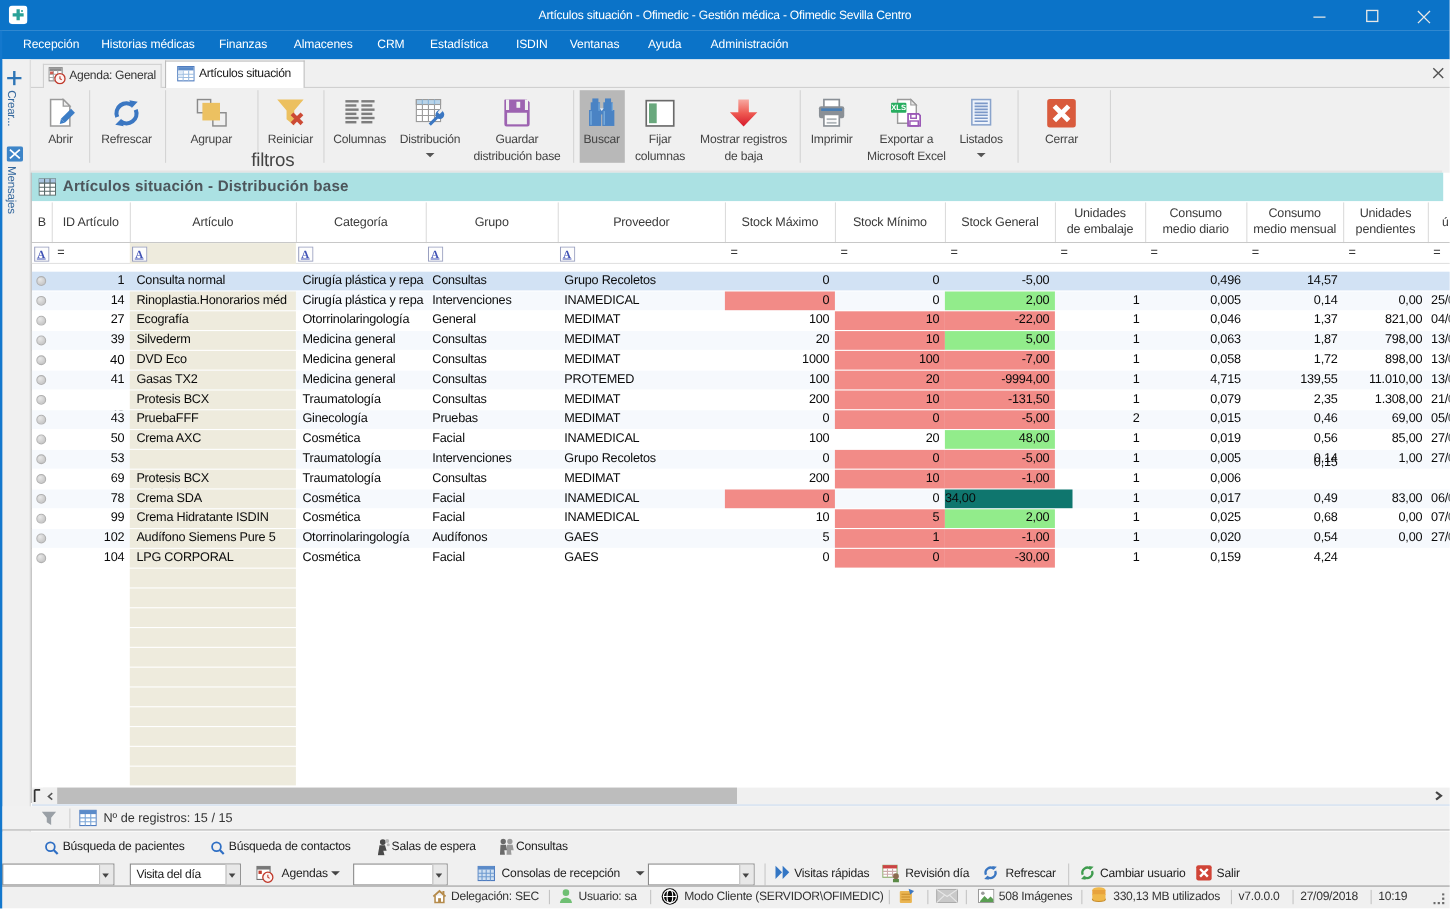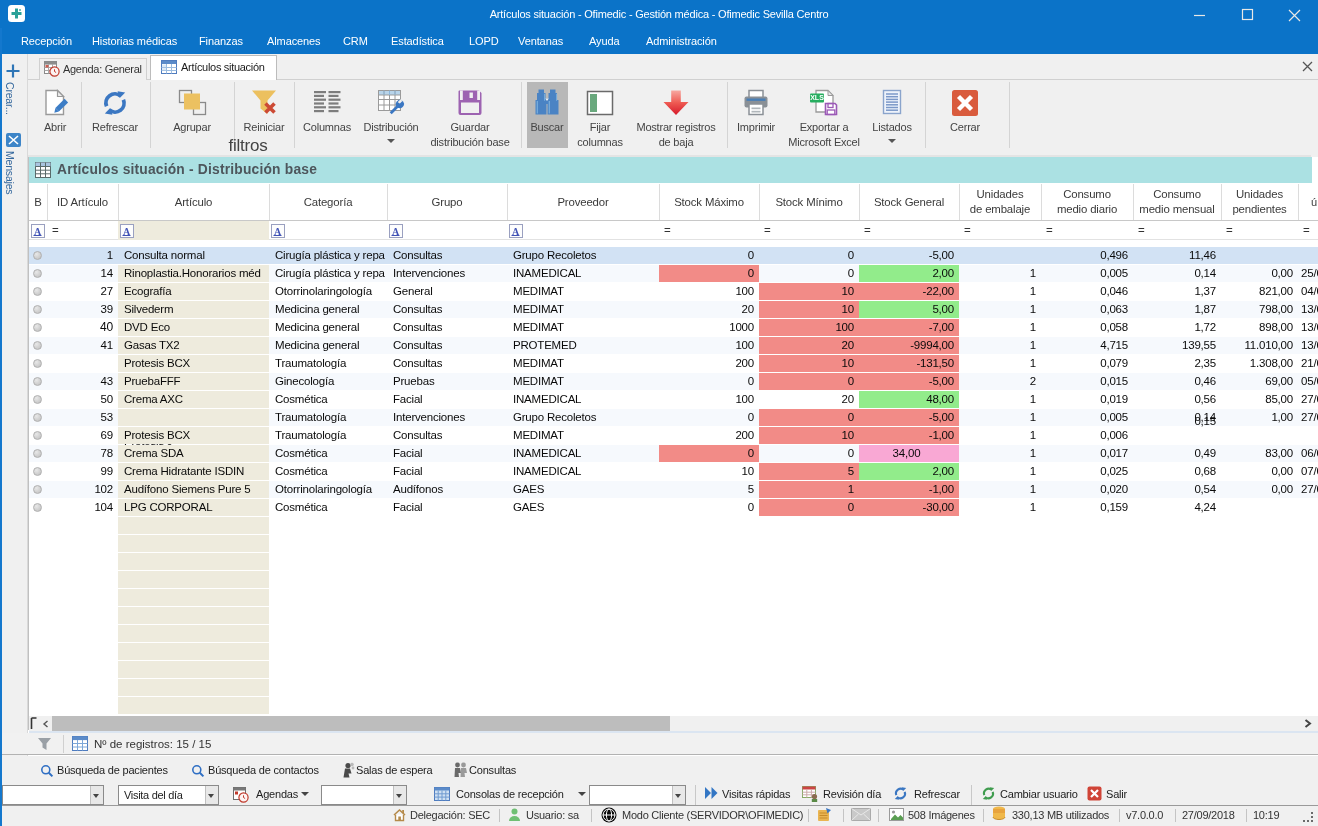--- a/index.html
+++ b/index.html
@@ -19,21 +19,21 @@
 <rect x="54.5" y="9.5" width="10" height="10" fill="none" stroke="#e8e8e6" stroke-width="1.2"></rect>
 <path d="M101 10 L112 21 M112 10 L101 21" stroke="#e8e8e6" stroke-width="1.2"></path>
 </svg>
 <div class="ab" style="left:0;top:28px;width:1318px;height:26px;background:#0b73c8;"></div>
 <div class="ab txt" style="left:21px;top:28px;height:26px;line-height:26px;color:#fff;font-size:11px;letter-spacing:-0.1px;">Recepción</div>
 <div class="ab txt" style="left:92px;top:28px;height:26px;line-height:26px;color:#fff;font-size:11px;letter-spacing:-0.1px;">Historias médicas</div>
 <div class="ab txt" style="left:199px;top:28px;height:26px;line-height:26px;color:#fff;font-size:11px;letter-spacing:-0.1px;">Finanzas</div>
 <div class="ab txt" style="left:267px;top:28px;height:26px;line-height:26px;color:#fff;font-size:11px;letter-spacing:-0.1px;">Almacenes</div>
 <div class="ab txt" style="left:343px;top:28px;height:26px;line-height:26px;color:#fff;font-size:11px;letter-spacing:-0.1px;">CRM</div>
 <div class="ab txt" style="left:391px;top:28px;height:26px;line-height:26px;color:#fff;font-size:11px;letter-spacing:-0.1px;">Estadística</div>
-<div class="ab txt" style="left:469px;top:28px;height:26px;line-height:26px;color:#fff;font-size:11px;letter-spacing:-0.1px;">LOPD</div>
+<div class="ab txt" style="left:469px;top:28px;height:26px;line-height:26px;color:#fff;font-size:11px;letter-spacing:-0.1px;">ISDIN</div>
 <div class="ab txt" style="left:518px;top:28px;height:26px;line-height:26px;color:#fff;font-size:11px;letter-spacing:-0.1px;">Ventanas</div>
 <div class="ab txt" style="left:589px;top:28px;height:26px;line-height:26px;color:#fff;font-size:11px;letter-spacing:-0.1px;">Ayuda</div>
 <div class="ab txt" style="left:646px;top:28px;height:26px;line-height:26px;color:#fff;font-size:11px;letter-spacing:-0.1px;">Administración</div>
 <div class="ab" style="left:0;top:54px;width:1318px;height:26px;background:#f0f0f0;border-bottom:1px solid #d0d0d0;"></div>
 <div class="ab" style="left:0;top:54px;width:28px;height:705px;background:#f0f0f0;border-right:1px solid #d9d9d9;"></div>
 <div class="ab" style="left:0;top:28px;width:2px;height:798px;background:#1478cd;"></div>
 <svg class="ab" style="left:6px;top:64px" width="14" height="14" viewBox="0 0 14 14">
 <path d="M7 0.5v13M0.5 7h13" stroke="#2e75b6" stroke-width="2.2"></path>
 </svg>
 <div class="ab" style="left:4px;top:82px;width:20px;height:110px;color:#36699e;font-size:10.5px;letter-spacing:-0.2px;writing-mode:vertical-lr;">Crear...</div>
@@ -305,21 +305,21 @@
 <div class="ab" style="left:47px;top:247px;width:71px;height:17px;line-height:17px;font-size:11.5px;letter-spacing:-0.2px;color:#0a0a0a;overflow:hidden;text-align:right;padding-right:5px;">1</div>
 <div class="ab" style="left:118px;top:247px;width:151px;height:17px;line-height:17px;font-size:11.5px;letter-spacing:-0.2px;color:#0a0a0a;overflow:hidden;padding-left:6px;">Consulta normal</div>
 <div class="ab" style="left:269px;top:247px;width:118px;height:17px;line-height:17px;font-size:11.5px;letter-spacing:-0.2px;color:#0a0a0a;overflow:hidden;padding-left:6px;">Cirugía plástica y repa</div>
 <div class="ab" style="left:387px;top:247px;width:120px;height:17px;line-height:17px;font-size:11.5px;letter-spacing:-0.2px;color:#0a0a0a;overflow:hidden;padding-left:6px;">Consultas</div>
 <div class="ab" style="left:507px;top:247px;width:152px;height:17px;line-height:17px;font-size:11.5px;letter-spacing:-0.2px;color:#0a0a0a;overflow:hidden;padding-left:6px;">Grupo Recoletos</div>
 <div class="ab" style="left:659px;top:247px;width:100px;height:17px;line-height:17px;font-size:11.5px;letter-spacing:-0.2px;color:#0a0a0a;overflow:hidden;text-align:right;padding-right:5px;">0</div>
 <div class="ab" style="left:759px;top:247px;width:100px;height:17px;line-height:17px;font-size:11.5px;letter-spacing:-0.2px;color:#0a0a0a;overflow:hidden;text-align:right;padding-right:5px;">0</div>
 <div class="ab" style="left:859px;top:247px;width:100px;height:17px;line-height:17px;font-size:11.5px;letter-spacing:-0.2px;color:#0a0a0a;overflow:hidden;text-align:right;padding-right:5px;">-5,00</div>
 <div class="ab" style="left:959px;top:247px;width:82px;height:17px;line-height:17px;font-size:11.5px;letter-spacing:-0.2px;color:#0a0a0a;overflow:hidden;text-align:right;padding-right:5px;"></div>
 <div class="ab" style="left:1041px;top:247px;width:92px;height:17px;line-height:17px;font-size:11.5px;letter-spacing:-0.2px;color:#0a0a0a;overflow:hidden;text-align:right;padding-right:5px;">0,496</div>
-<div class="ab" style="left:1133px;top:247px;width:88px;height:17px;line-height:17px;font-size:11.5px;letter-spacing:-0.2px;color:#0a0a0a;overflow:hidden;text-align:right;padding-right:5px;">11,46</div>
+<div class="ab" style="left:1133px;top:247px;width:88px;height:17px;line-height:17px;font-size:11.5px;letter-spacing:-0.2px;color:#0a0a0a;overflow:hidden;text-align:right;padding-right:5px;">14,57</div>
 <div class="ab" style="left:1221px;top:247px;width:77px;height:17px;line-height:17px;font-size:11.5px;letter-spacing:-0.2px;color:#0a0a0a;overflow:hidden;text-align:right;padding-right:5px;"></div>
 <div class="ab" style="left:29px;top:265px;width:1289px;height:17px;background:#f6f9fd;"></div>
 <div class="ab" style="left:118px;top:265px;width:151px;height:17px;background:#eeebdd;"></div>
 <div class="ab" style="left:33px;top:269px;width:9px;height:9px;border-radius:50%;background:radial-gradient(circle at 35% 30%,#e8e8e8,#bdbdbd);border:1px solid #b0b0b0;"></div>
 <div class="ab" style="left:47px;top:265px;width:71px;height:17px;line-height:17px;font-size:11.5px;letter-spacing:-0.2px;color:#0a0a0a;overflow:hidden;text-align:right;padding-right:5px;">14</div>
 <div class="ab" style="left:118px;top:265px;width:151px;height:17px;line-height:17px;font-size:11.5px;letter-spacing:-0.2px;color:#0a0a0a;overflow:hidden;padding-left:6px;">Rinoplastia.Honorarios méd</div>
 <div class="ab" style="left:269px;top:265px;width:118px;height:17px;line-height:17px;font-size:11.5px;letter-spacing:-0.2px;color:#0a0a0a;overflow:hidden;padding-left:6px;">Cirugía plástica y repa</div>
 <div class="ab" style="left:387px;top:265px;width:120px;height:17px;line-height:17px;font-size:11.5px;letter-spacing:-0.2px;color:#0a0a0a;overflow:hidden;padding-left:6px;">Intervenciones</div>
 <div class="ab" style="left:507px;top:265px;width:152px;height:17px;line-height:17px;font-size:11.5px;letter-spacing:-0.2px;color:#0a0a0a;overflow:hidden;padding-left:6px;">INAMEDICAL</div>
 <div class="ab" style="left:659px;top:265px;width:100px;height:17px;line-height:17px;font-size:11.5px;letter-spacing:-0.2px;color:#0a0a0a;overflow:hidden;background:#f28b87;text-align:right;padding-right:5px;">0</div>
@@ -476,21 +476,21 @@
 <div class="ab" style="left:29px;top:445px;width:1289px;height:17px;background:#f6f9fd;"></div>
 <div class="ab" style="left:118px;top:445px;width:151px;height:17px;background:#eeebdd;"></div>
 <div class="ab" style="left:33px;top:449px;width:9px;height:9px;border-radius:50%;background:radial-gradient(circle at 35% 30%,#e8e8e8,#bdbdbd);border:1px solid #b0b0b0;"></div>
 <div class="ab" style="left:47px;top:445px;width:71px;height:17px;line-height:17px;font-size:11.5px;letter-spacing:-0.2px;color:#0a0a0a;overflow:hidden;text-align:right;padding-right:5px;">78</div>
 <div class="ab" style="left:118px;top:445px;width:151px;height:17px;line-height:17px;font-size:11.5px;letter-spacing:-0.2px;color:#0a0a0a;overflow:hidden;padding-left:6px;">Crema SDA</div>
 <div class="ab" style="left:269px;top:445px;width:118px;height:17px;line-height:17px;font-size:11.5px;letter-spacing:-0.2px;color:#0a0a0a;overflow:hidden;padding-left:6px;">Cosmética</div>
 <div class="ab" style="left:387px;top:445px;width:120px;height:17px;line-height:17px;font-size:11.5px;letter-spacing:-0.2px;color:#0a0a0a;overflow:hidden;padding-left:6px;">Facial</div>
 <div class="ab" style="left:507px;top:445px;width:152px;height:17px;line-height:17px;font-size:11.5px;letter-spacing:-0.2px;color:#0a0a0a;overflow:hidden;padding-left:6px;">INAMEDICAL</div>
 <div class="ab" style="left:659px;top:445px;width:100px;height:17px;line-height:17px;font-size:11.5px;letter-spacing:-0.2px;color:#0a0a0a;overflow:hidden;background:#f28b87;text-align:right;padding-right:5px;">0</div>
 <div class="ab" style="left:759px;top:445px;width:100px;height:17px;line-height:17px;font-size:11.5px;letter-spacing:-0.2px;color:#0a0a0a;overflow:hidden;text-align:right;padding-right:5px;">0</div>
-<div class="ab" style="left:859px;top:445px;width:100px;height:17px;line-height:17px;font-size:11.5px;letter-spacing:-0.2px;color:#0a0a0a;overflow:hidden;background:#f9a8d4;text-align:center;padding-right:5px;">34,00</div>
+<div class="ab" style="left:859px;top:445px;width:116px;height:17px;line-height:17px;font-size:11.5px;letter-spacing:-0.2px;color:#0a0a0a;overflow:hidden;background:#0f766e;text-align:left;padding-right:5px;">34,00</div>
 <div class="ab" style="left:959px;top:445px;width:82px;height:17px;line-height:17px;font-size:11.5px;letter-spacing:-0.2px;color:#0a0a0a;overflow:hidden;text-align:right;padding-right:5px;">1</div>
 <div class="ab" style="left:1041px;top:445px;width:92px;height:17px;line-height:17px;font-size:11.5px;letter-spacing:-0.2px;color:#0a0a0a;overflow:hidden;text-align:right;padding-right:5px;">0,017</div>
 <div class="ab" style="left:1133px;top:445px;width:88px;height:17px;line-height:17px;font-size:11.5px;letter-spacing:-0.2px;color:#0a0a0a;overflow:hidden;text-align:right;padding-right:5px;">0,49</div>
 <div class="ab" style="left:1221px;top:445px;width:77px;height:17px;line-height:17px;font-size:11.5px;letter-spacing:-0.2px;color:#0a0a0a;overflow:hidden;text-align:right;padding-right:5px;">83,00</div>
 <div class="ab" style="left:1298px;top:445px;width:20px;height:17px;line-height:17px;font-size:11.5px;letter-spacing:-0.2px;color:#0a0a0a;overflow:hidden;padding-left:3px;">06/0</div>
 <div class="ab" style="left:29px;top:463px;width:1289px;height:17px;background:#fff;"></div>
 <div class="ab" style="left:118px;top:463px;width:151px;height:17px;background:#eeebdd;"></div>
 <div class="ab" style="left:33px;top:467px;width:9px;height:9px;border-radius:50%;background:radial-gradient(circle at 35% 30%,#e8e8e8,#bdbdbd);border:1px solid #b0b0b0;"></div>
 <div class="ab" style="left:47px;top:463px;width:71px;height:17px;line-height:17px;font-size:11.5px;letter-spacing:-0.2px;color:#0a0a0a;overflow:hidden;text-align:right;padding-right:5px;">99</div>
 <div class="ab" style="left:118px;top:463px;width:151px;height:17px;line-height:17px;font-size:11.5px;letter-spacing:-0.2px;color:#0a0a0a;overflow:hidden;padding-left:6px;">Crema Hidratante ISDIN</div>

